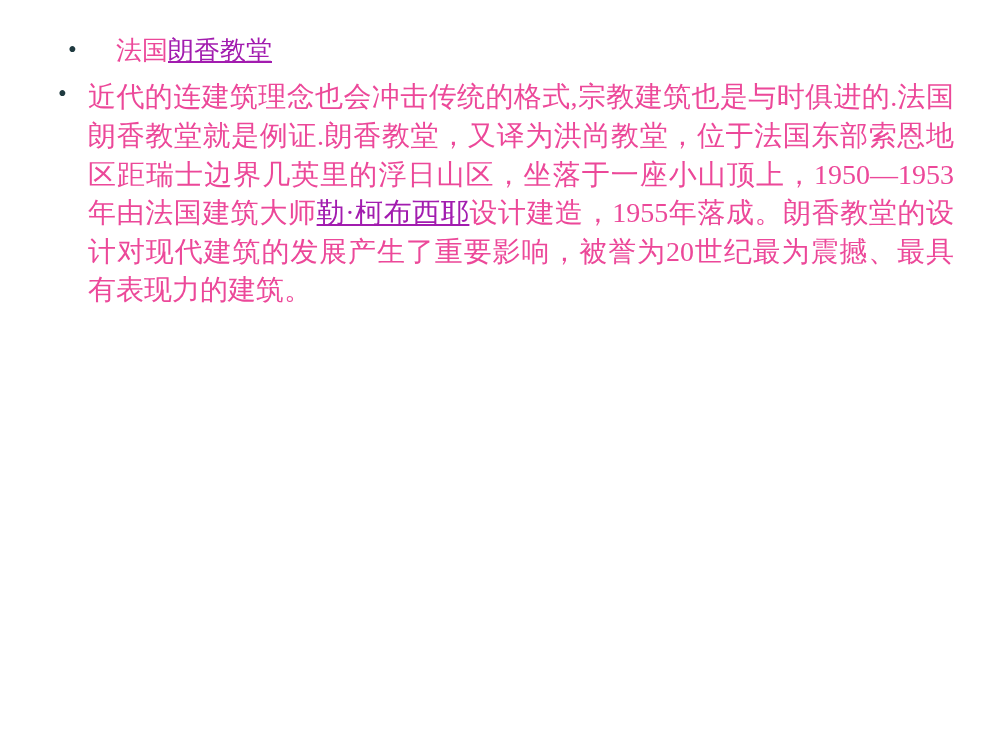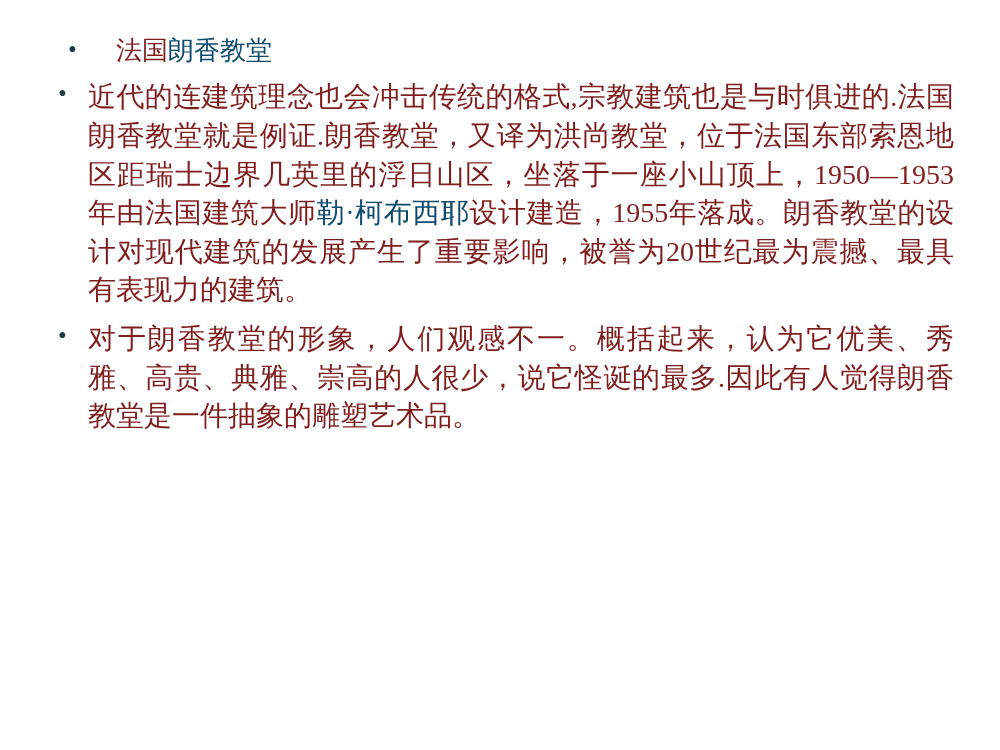--- a/index.html
+++ b/index.html
@@ -51,28 +51,28 @@
   }
   li.bullet.first::before {
     left: 22px;
   }
   li.bullet.body {
     font-size: 28px;
     line-height: 1.38;
     margin-bottom: 10px;
   }
   .link {
-    color: #0c4a6e;
+    color: #a21caf;
+    text-decoration: underline;
   }
   .txt {
-    color: #7f1d1d;
+    color: #ec4899;
   }
 </style>
 </head>
 <body>
 
 <div class="slide">
   <ul class="bullets" id="bullet-list">
       <li class="bullet first"><span class="txt">法国</span><span class="link">朗香教堂</span></li>
       <li class="bullet body"><span class="txt">近代的连建筑理念也会冲击传统的格式,宗教建筑也是与时俱进的.法国朗香教堂就是例证.朗香教堂，又译为洪尚教堂，位于法国东部索恩地区距瑞士边界几英里的浮日山区，坐落于一座小山顶上，1950—1953年由法国建筑大师</span><span class="link">勒·柯布西耶</span><span class="txt">设计建造，1955年落成。朗香教堂的设计对现代建筑的发展产生了重要影响，被誉为20世纪最为震撼、最具有表现力的建筑。</span></li>
-      <li class="bullet body"><span class="txt">对于朗香教堂的形象，人们观感不一。概括起来，认为它优美、秀雅、高贵、典雅、崇高的人很少，说它怪诞的最多.因此有人觉得朗香教堂是一件抽象的雕塑艺术品。</span></li>
     </ul>
 </div>
 
 </body></html>

